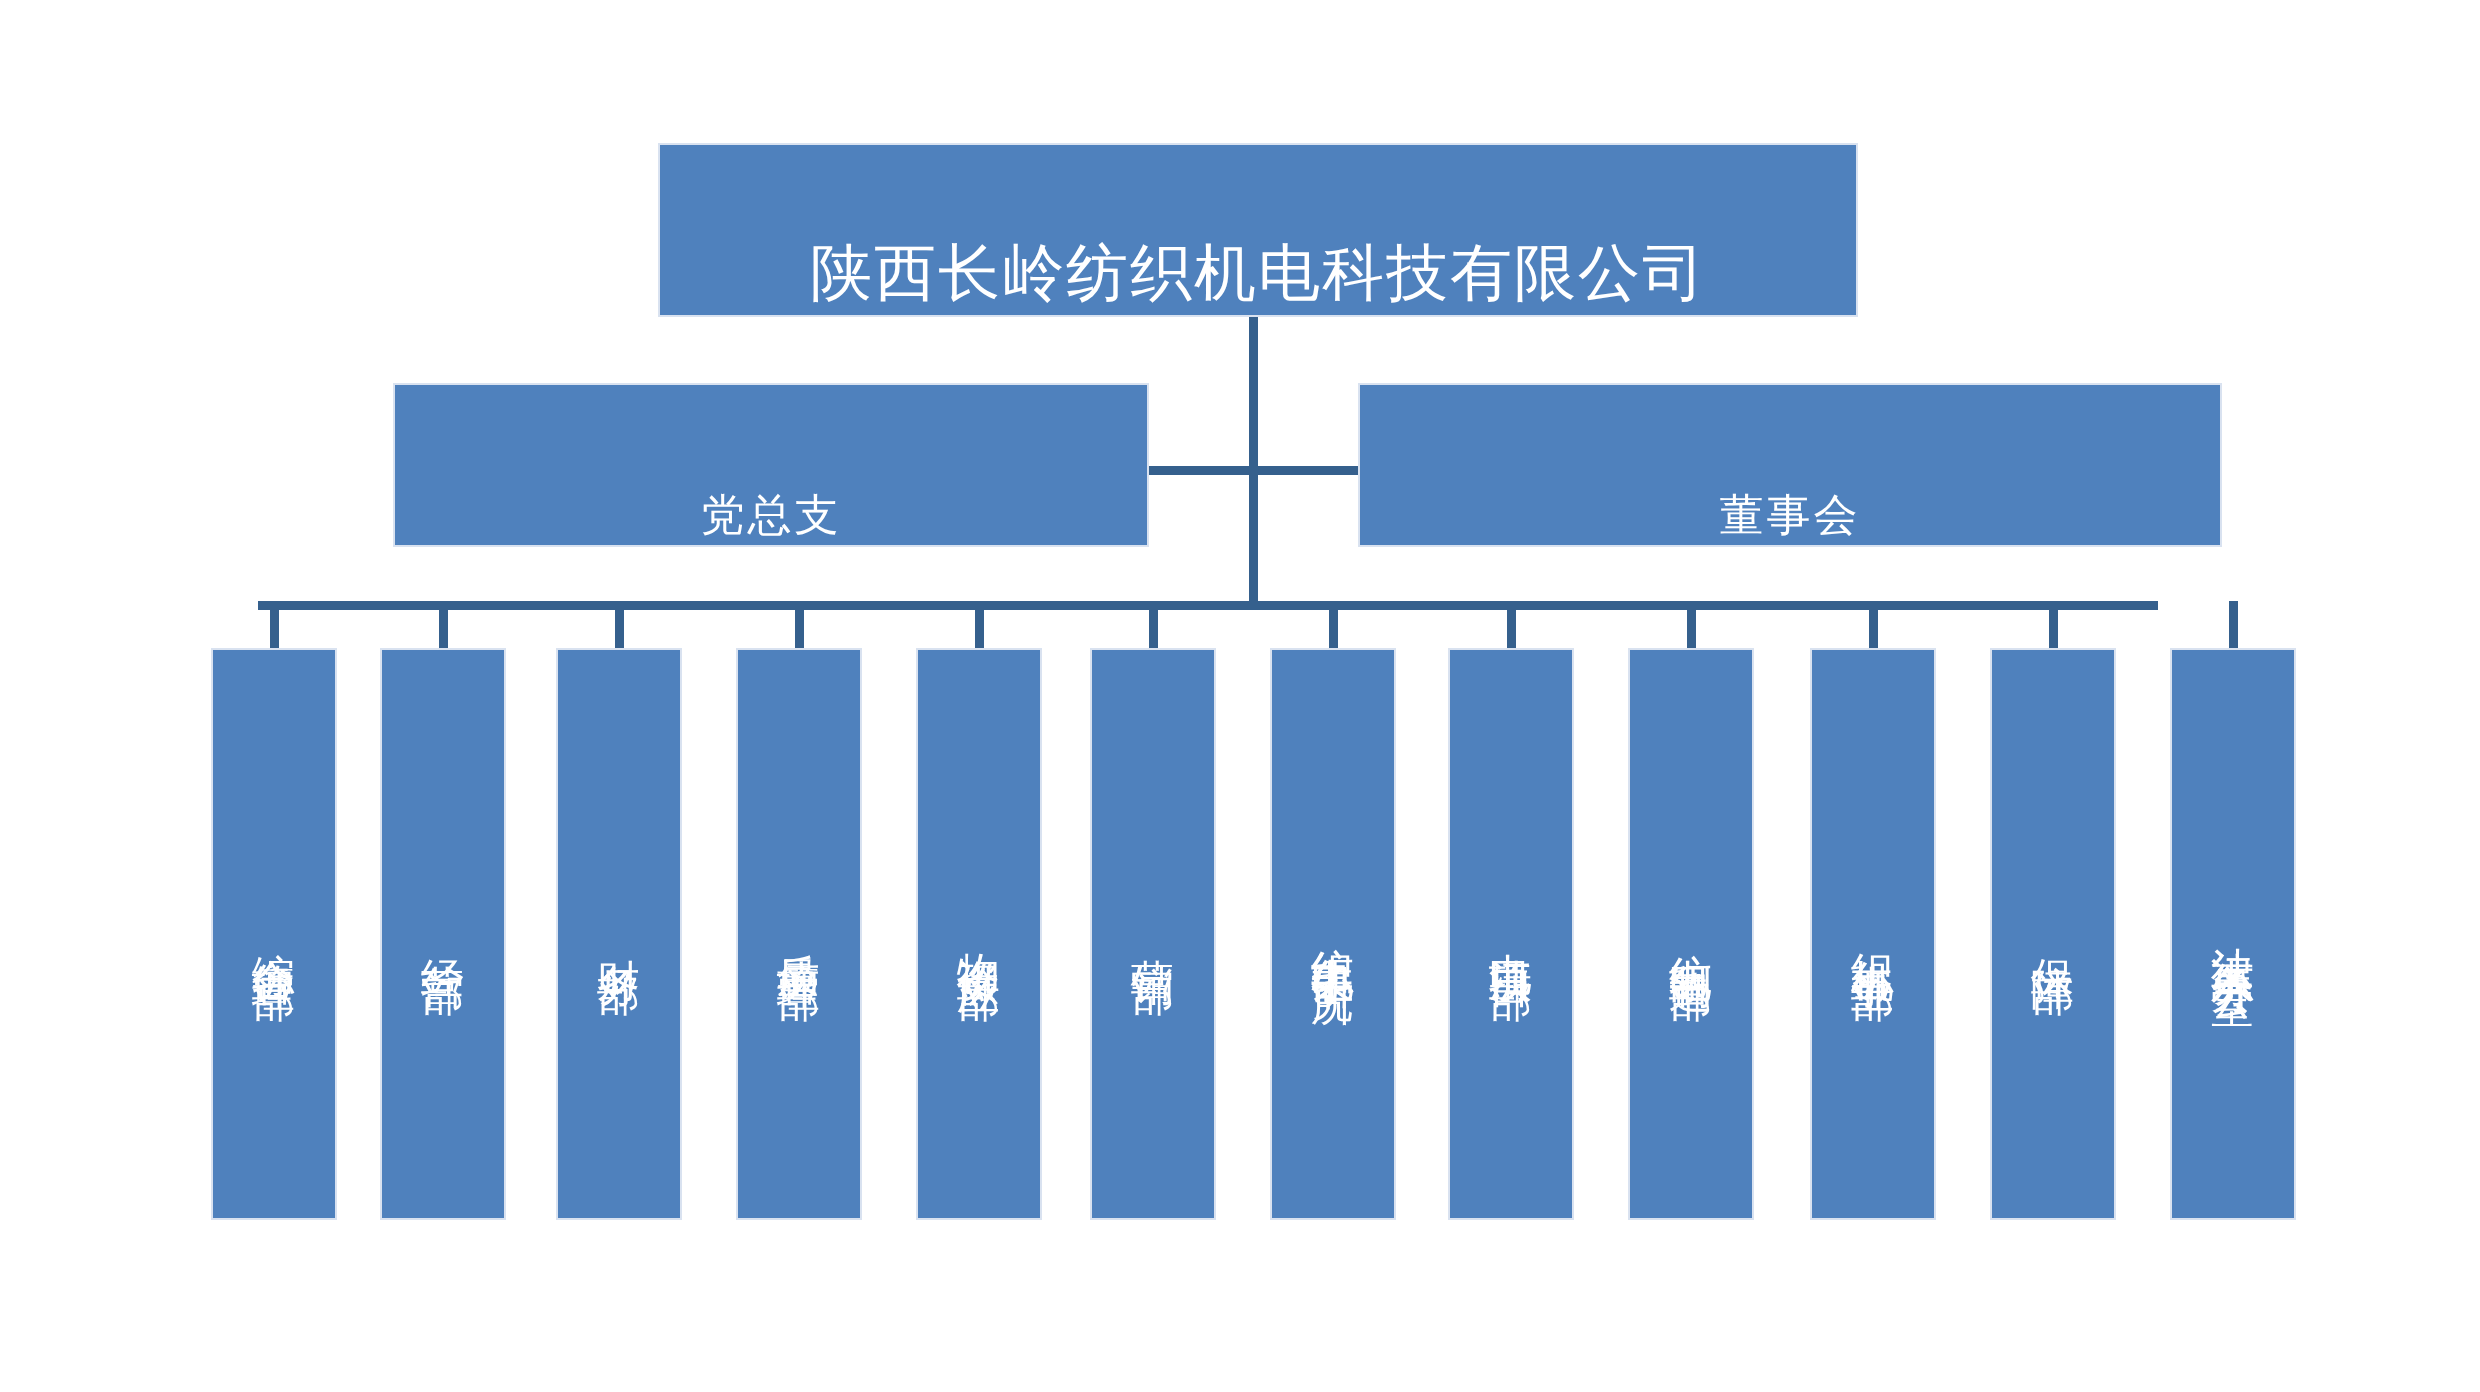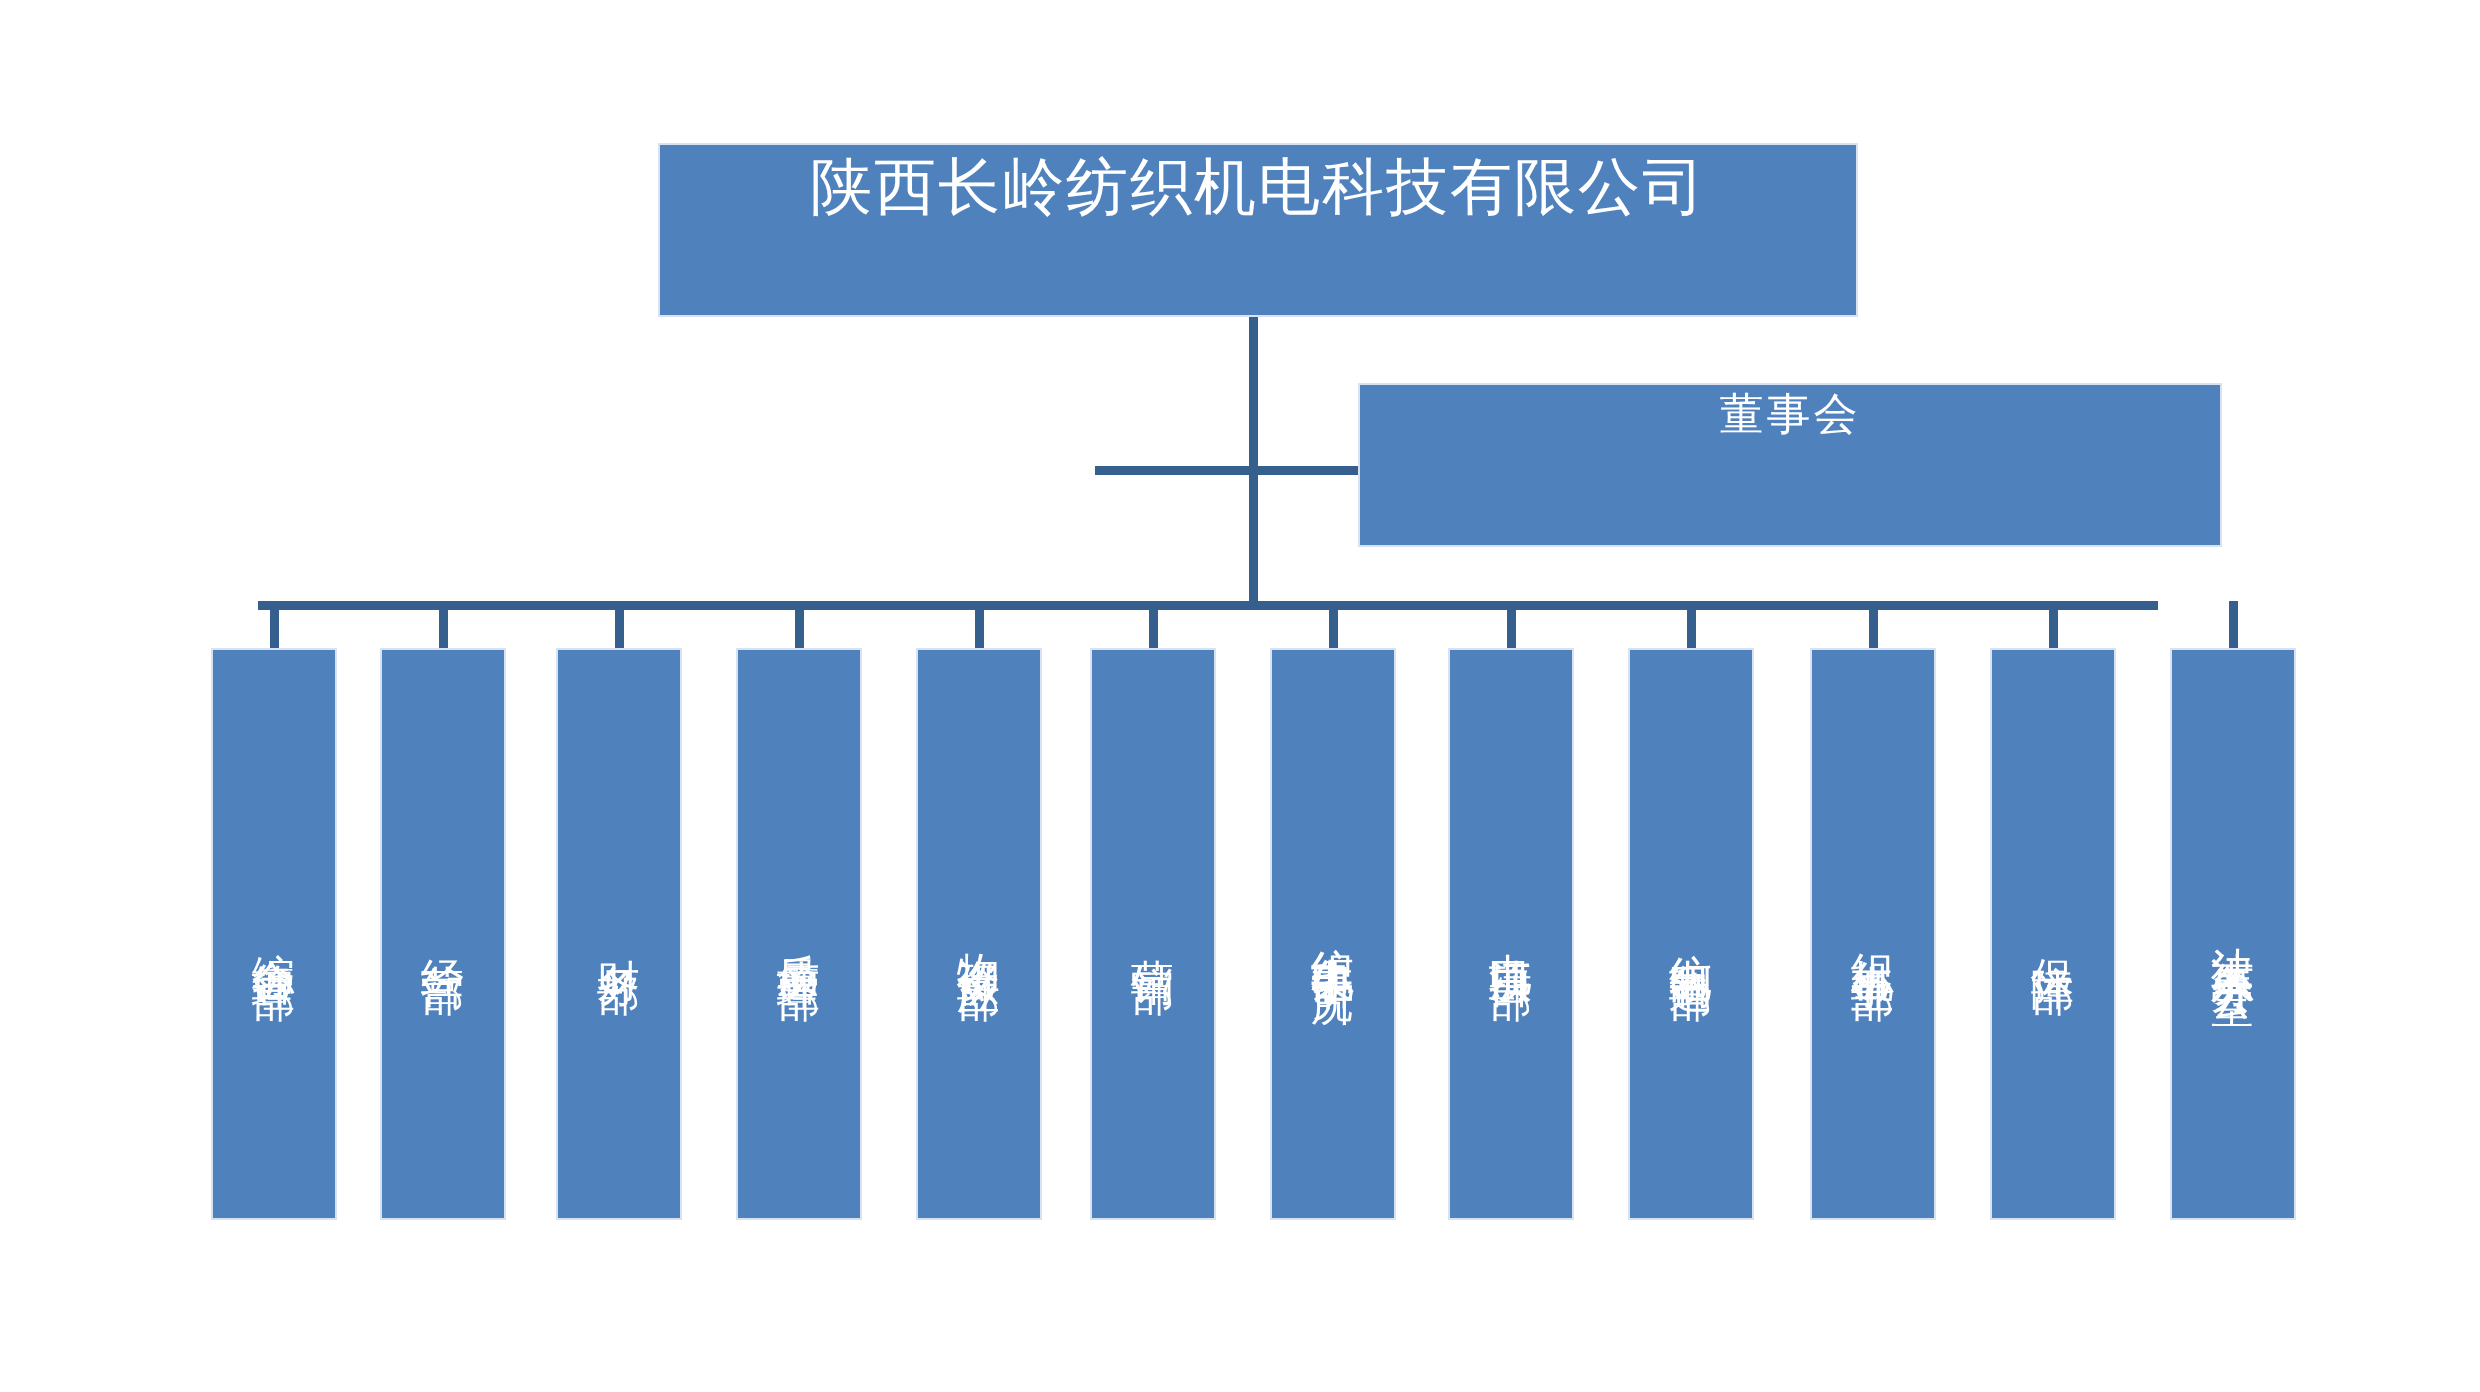--- a/index.html
+++ b/index.html
@@ -20,21 +20,21 @@
     left: 0; top: 0;
     width: 2480px;
     height: 1392px;
   }
 
   .node {
     position: absolute;
     background: #4F81BD;
     box-sizing: border-box;
     display: flex;
-    align-items: flex-start;
+    align-items: flex-end;
     justify-content: center;
     color: #FFFFFF;
     text-align: center;
     box-shadow: 0 0 0 2px #D9E2F0;
   }
 
   
   #root-node {
     left: 660px;
     top: 145px;
@@ -105,20 +105,23 @@
       <div class="drop" style="left: 1687px;"></div>
       <div class="drop" style="left: 1869px;"></div>
       <div class="drop" style="left: 2049px;"></div>
       <div class="drop" style="left: 2229px;"></div>
     </div>
 
   <div class="node" id="root-node">
     <span>陕西长岭纺织机电科技有限公司</span>
   </div>
 
+  <div class="node level2" id="party-node">
+    <span>党总支</span>
+  </div>
   <div class="node level2" id="board-node">
     <span>董事会</span>
   </div>
 
   <div id="dept-row">
       <div class="node dept" style="left: 213px;">
         <span>综合管理部</span>
       </div>
       <div class="node dept" style="left: 382px;">
         <span>经营部</span>

